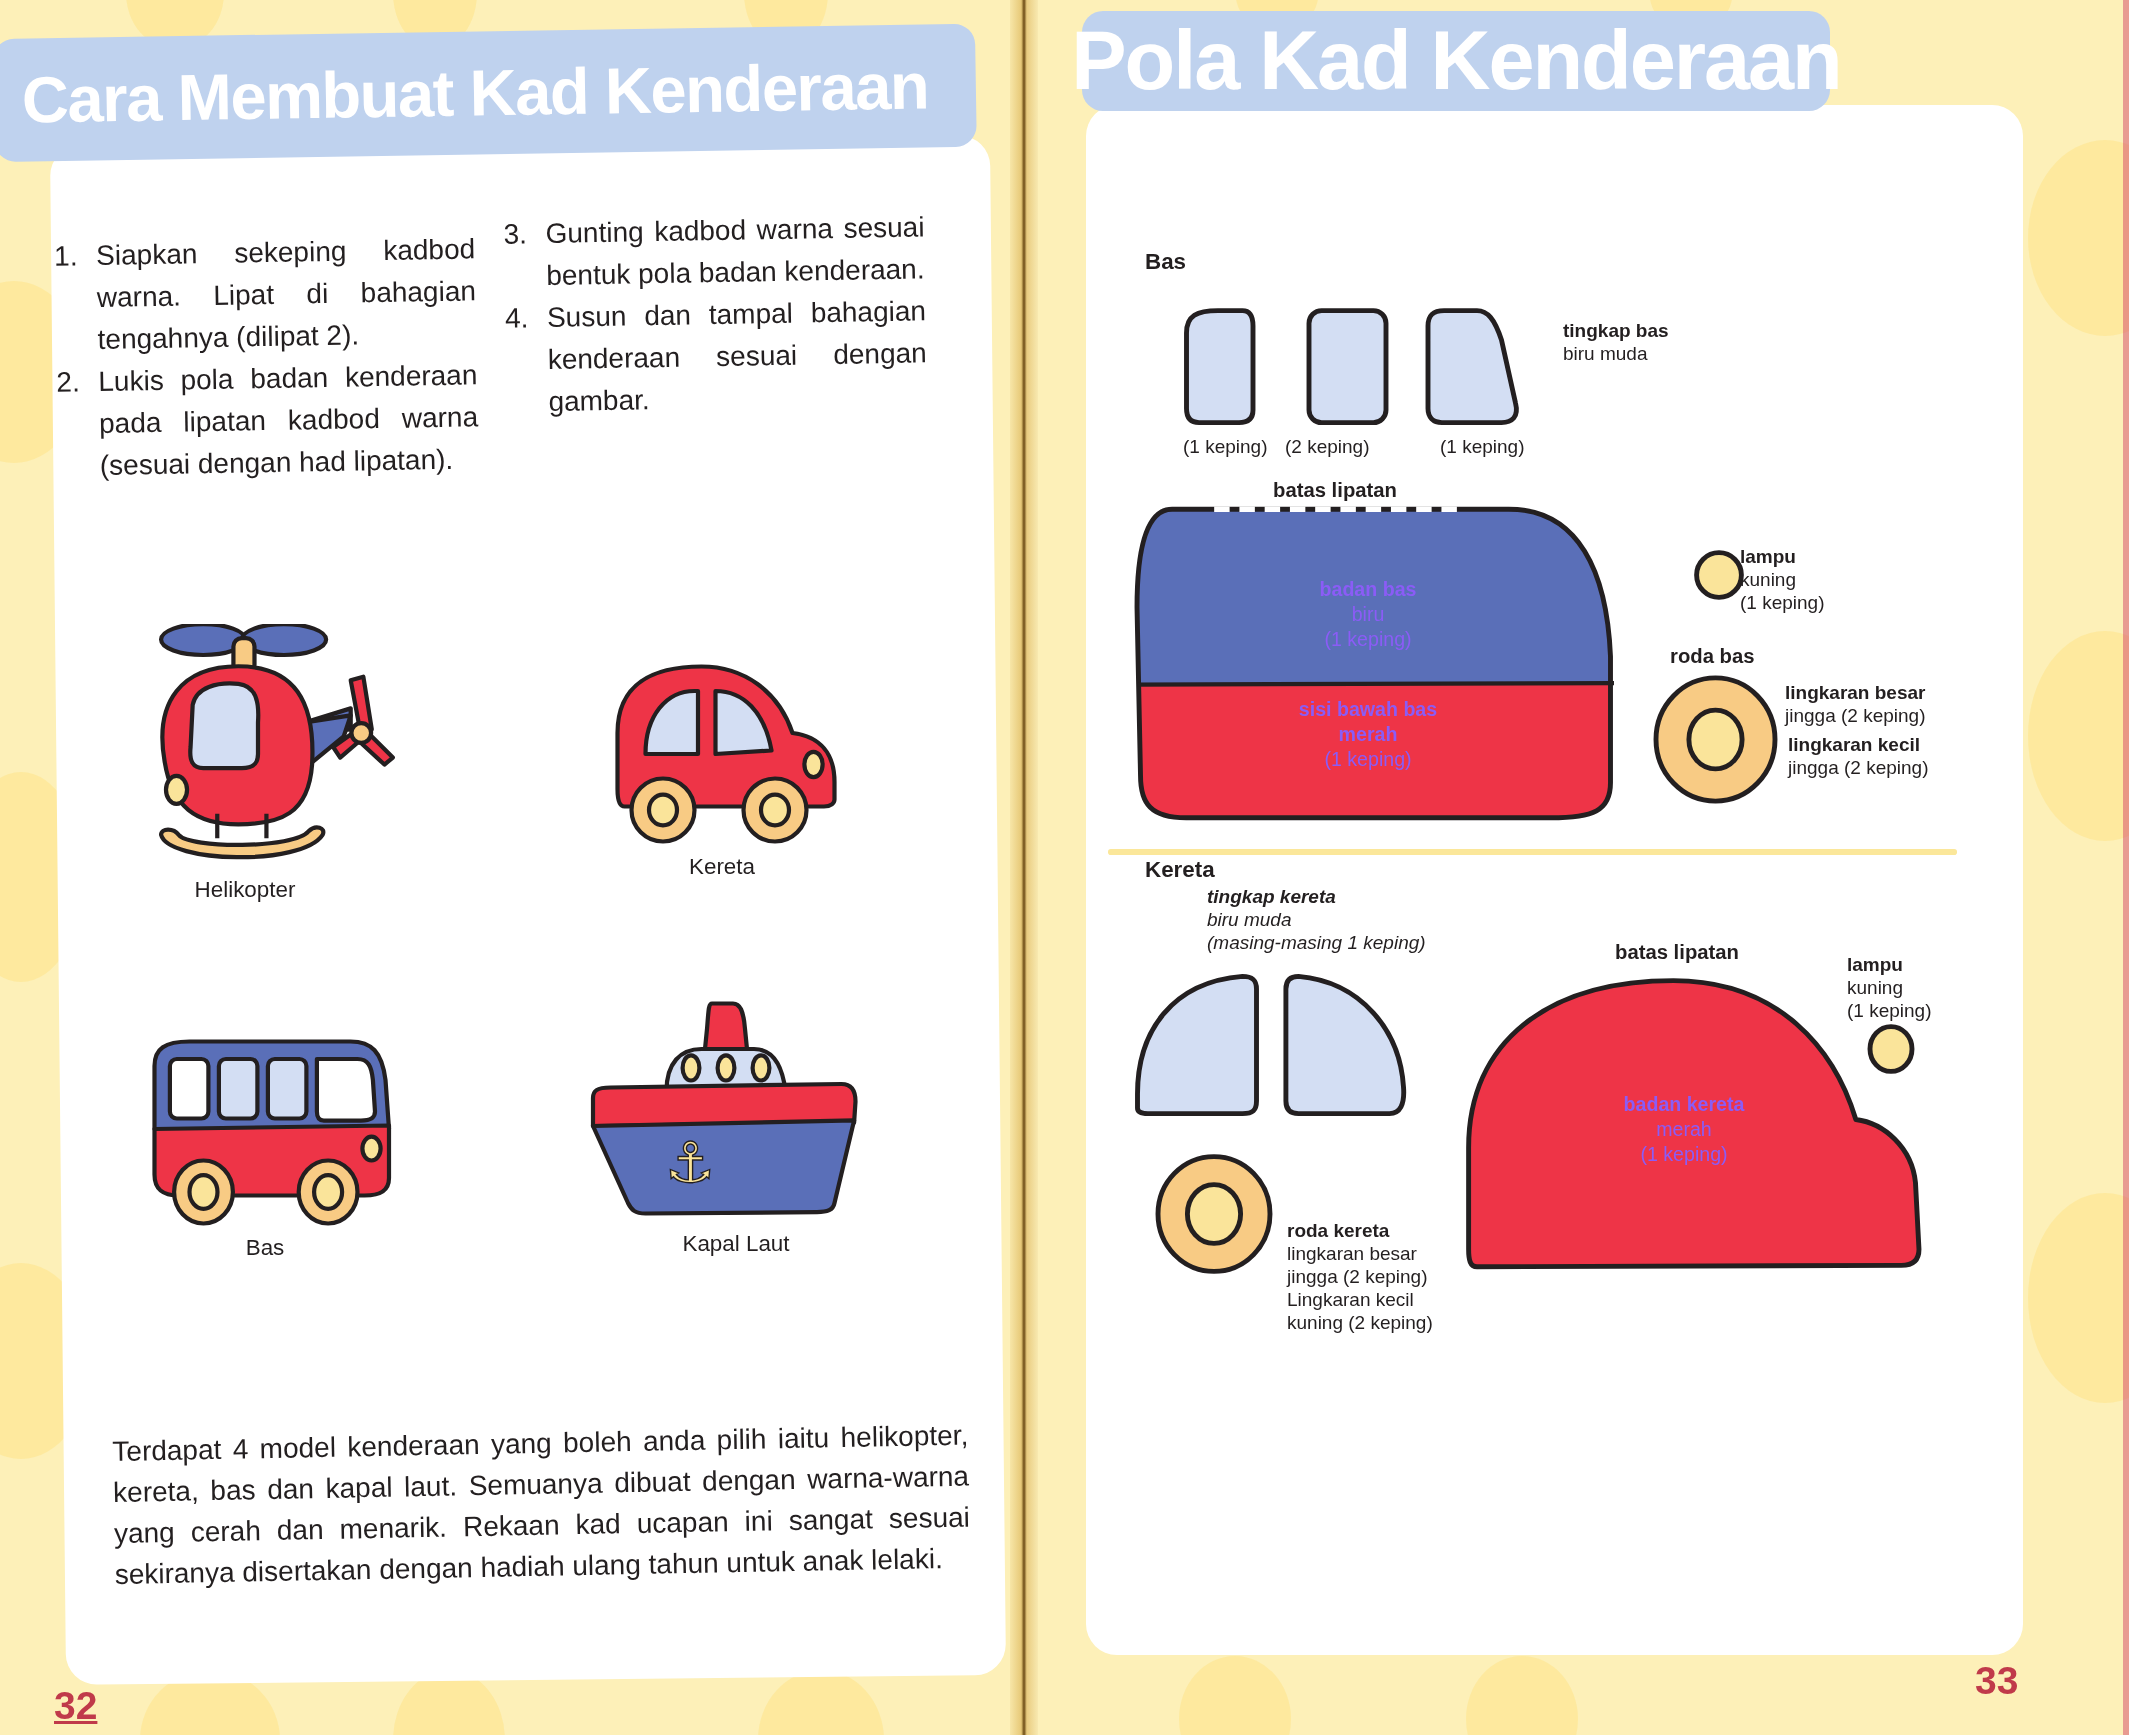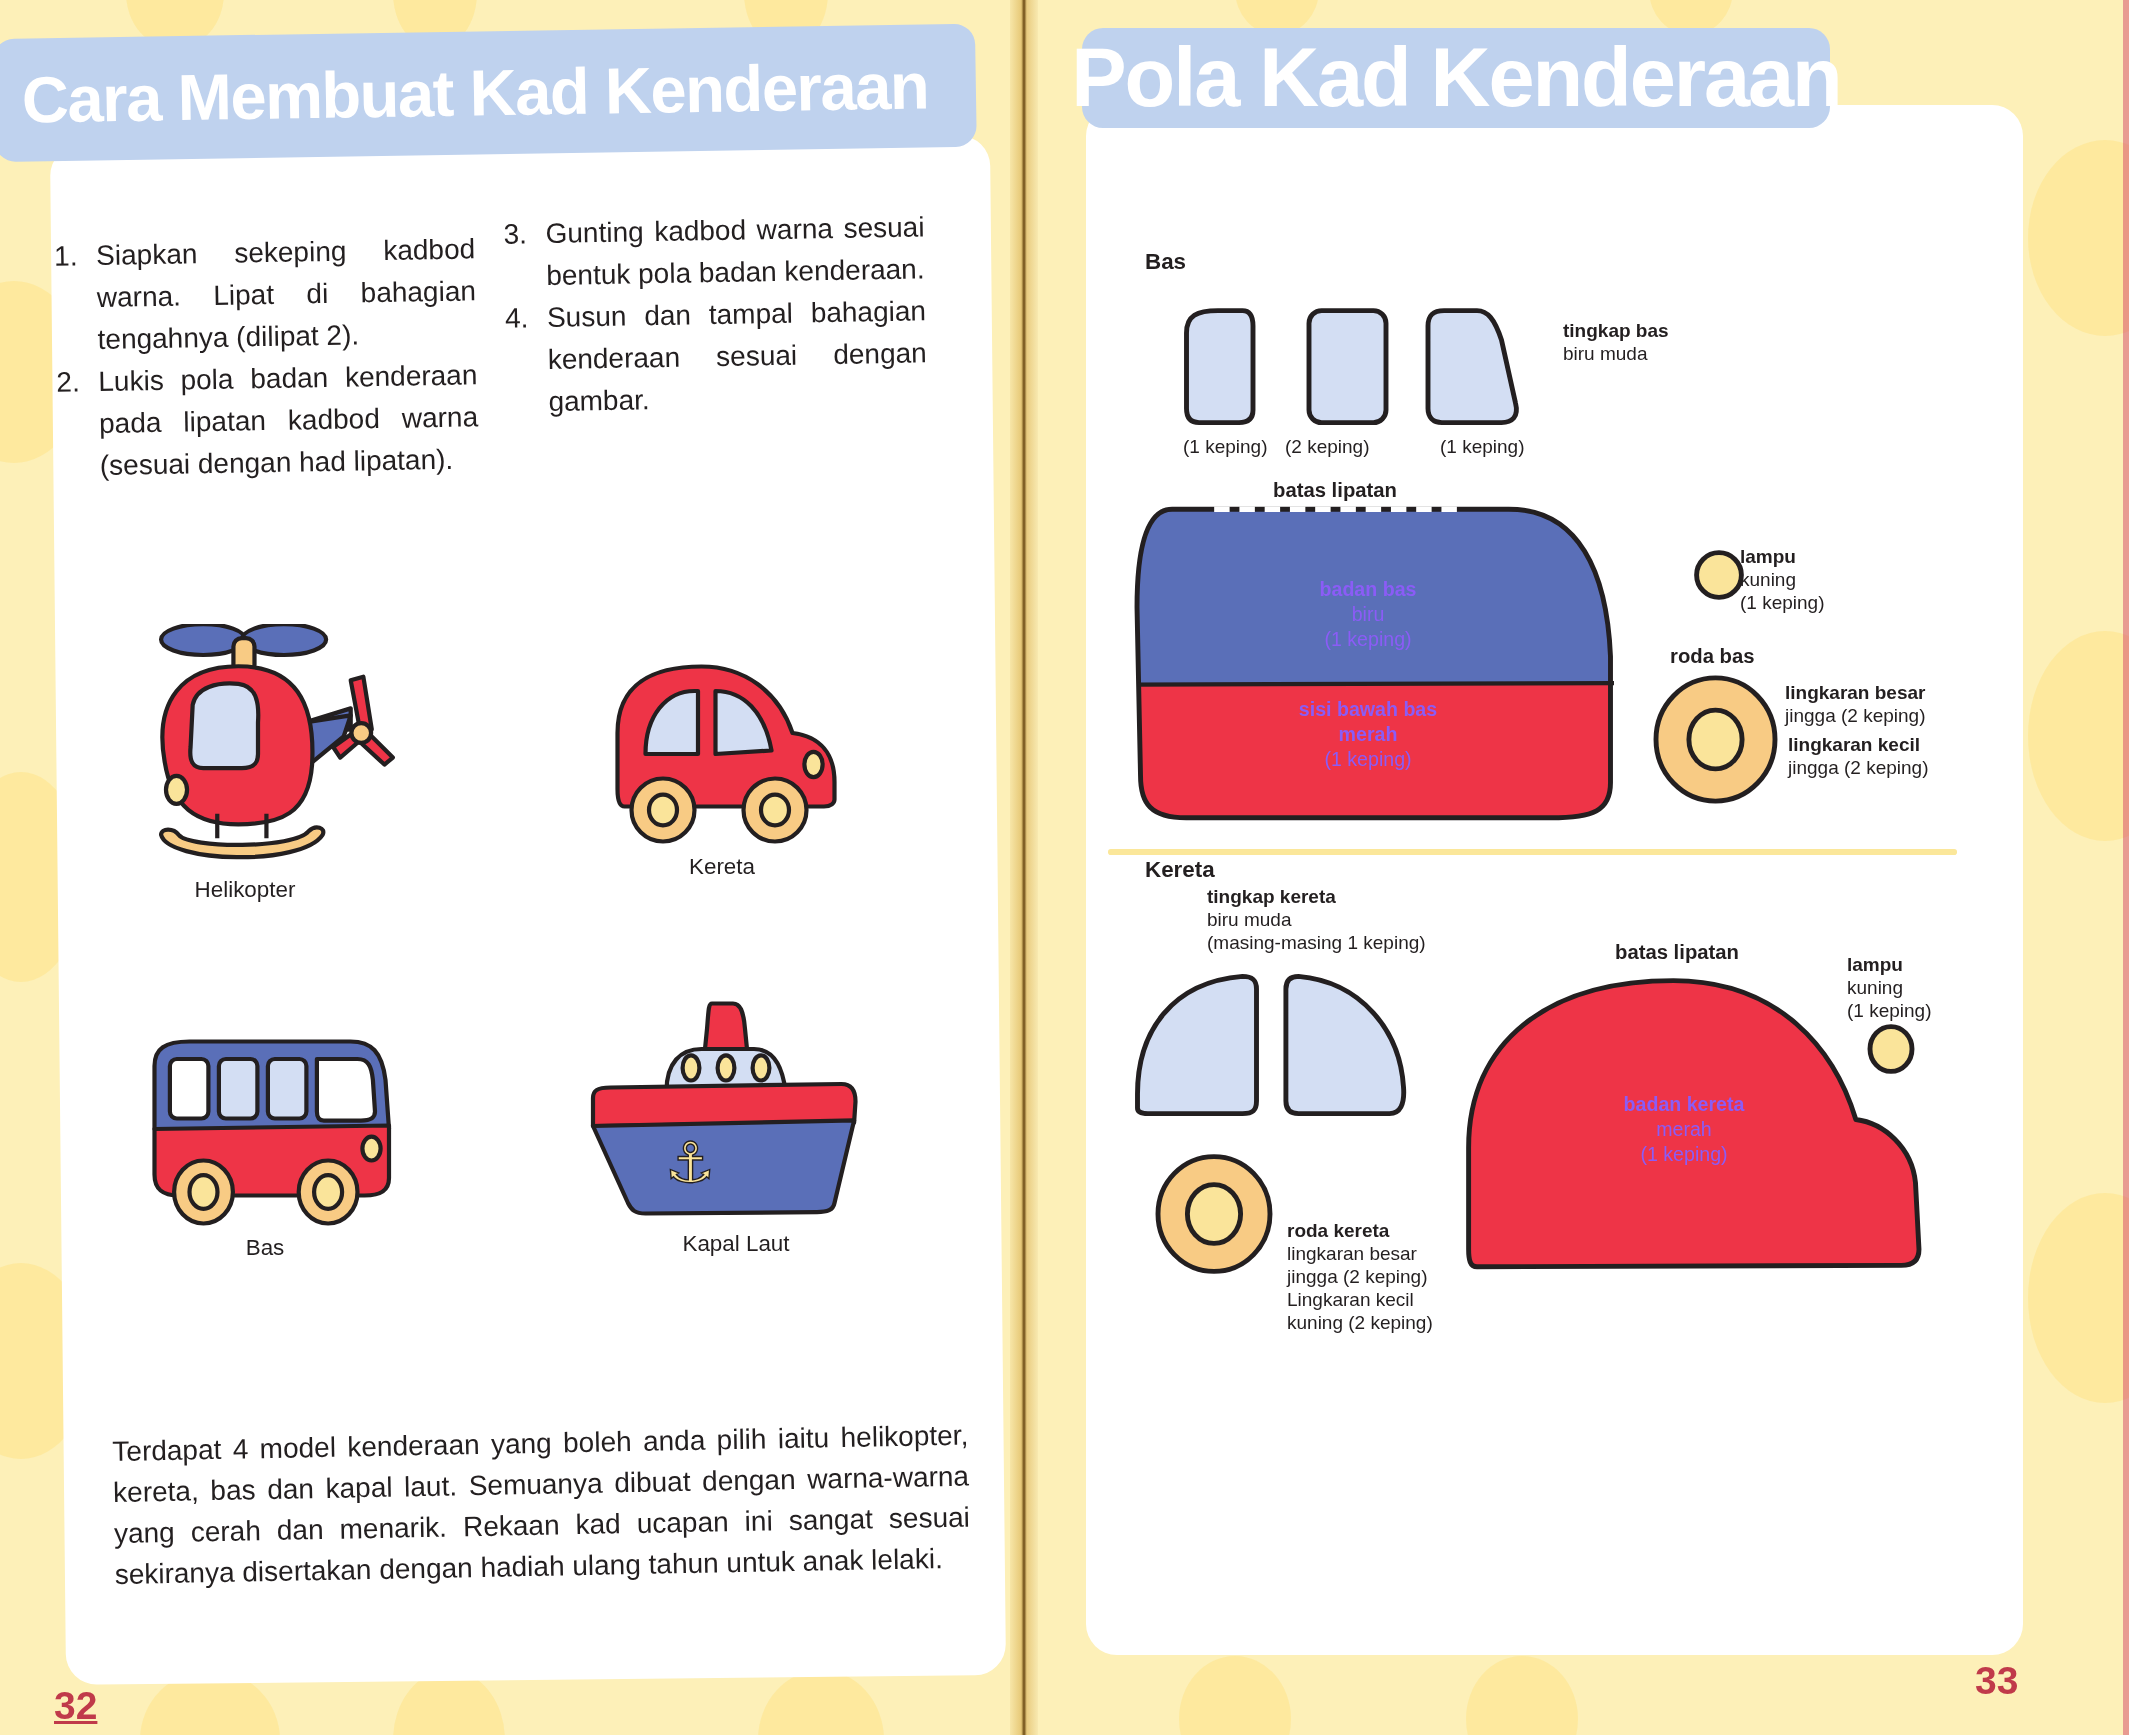--- a/index.html
+++ b/index.html
@@ -7,21 +7,21 @@
          background:#fdf0b8; font-family:"Liberation Sans", sans-serif; color:#231f20; }
   .bg-cloud { position:absolute; border-radius:50%; background:#fde795; opacity:.75; }
   .gutter { position:absolute; left:1010px; top:0; width:28px; height:1736px;
             background:linear-gradient(90deg,#f7e6a8 0%,#e7c978 40%,#6b4a14 50%,#e9cc80 60%,#f8e9b0 100%); }
   .page-edge-right { position:absolute; right:0; top:0; width:5.6px; height:1736px; background:#d4456a; opacity:.5; }
   .panel { position:absolute; background:#ffffff; border-radius:31px; }
   .title-bar { position:absolute; background:#bfd2ee; border-radius:21px; display:flex; align-items:center;
                color:#ffffff; font-weight:bold; white-space:nowrap; }
   .title-left { left:-7px; top:39px; width:982px; height:123px; transform:rotate(-0.9deg); transform-origin:left top;
                 font-size:65px; padding-left:28px; box-sizing:border-box; letter-spacing:-1.4px; }
-  .title-right { left:1082px; top:28px; width:748px; height:100px; font-size:83px; justify-content:center; letter-spacing:-2.1px; }
+  .title-right { left:1082px; top:11px; width:748px; height:100px; font-size:83px; justify-content:center; letter-spacing:-2.1px; }
   .steps { position:absolute; font-size:28px; line-height:42px; transform:rotate(-1deg); }
   .step { display:flex; }
   .step .num { width:42px; flex:none; }
   .step .txt { text-align:justify; }
   .veh { position:absolute; }
   .veh-label { position:absolute; font-size:22.4px; text-align:center; }
   .para { position:absolute; left:112px; top:1431px; width:856px; font-size:28px; line-height:41px;
           transform:rotate(-1.1deg); transform-origin:left top; text-align:justify; }
   .page-num { position:absolute; color:#c03a4a; font-weight:bold; font-size:39px; }
   .lbl { position:absolute; font-size:19px; line-height:23px; text-align:left; white-space:nowrap; }
@@ -224,21 +224,21 @@
 </div>
 <div class="lbl" style="left:1788px;top:733px;">
   <b>lingkaran kecil</b><br>
   <span>jingga (2 keping)</span>
 </div>
 
 <div class="divider"></div>
 
 <div class="sec-title" style="left:1145px;top:857px;">Kereta</div>
 
-<div class="lbl" style="left:1207px;top:885px;width:239px;">
+<div class="lbl" style="left:1207px;top:885px;width:239px;font-style:italic;">
   <b>tingkap kereta</b><br>
   <span>biru muda</span><br>
   <span>(masing-masing 1 keping)</span>
 </div>
 
 <svg class="veh" style="left:1130px;top:968px;" width="281" height="154" viewBox="0 0 400 220">
   <g stroke="#231f20" stroke-width="7" fill="#d3def3" stroke-linejoin="round">
     <path d="M10 200 L10 180 C10 90 60 20 160 12 C175 12 180 18 180 30 L180 190 C180 203 175 208 160 208 L25 208 C15 208 10 205 10 200 Z"></path>
     <path d="M222 30 C222 18 228 12 240 12 C330 20 385 90 390 170 C392 195 385 208 370 208 L240 208 C228 208 222 202 222 190 Z"></path>
   </g>

